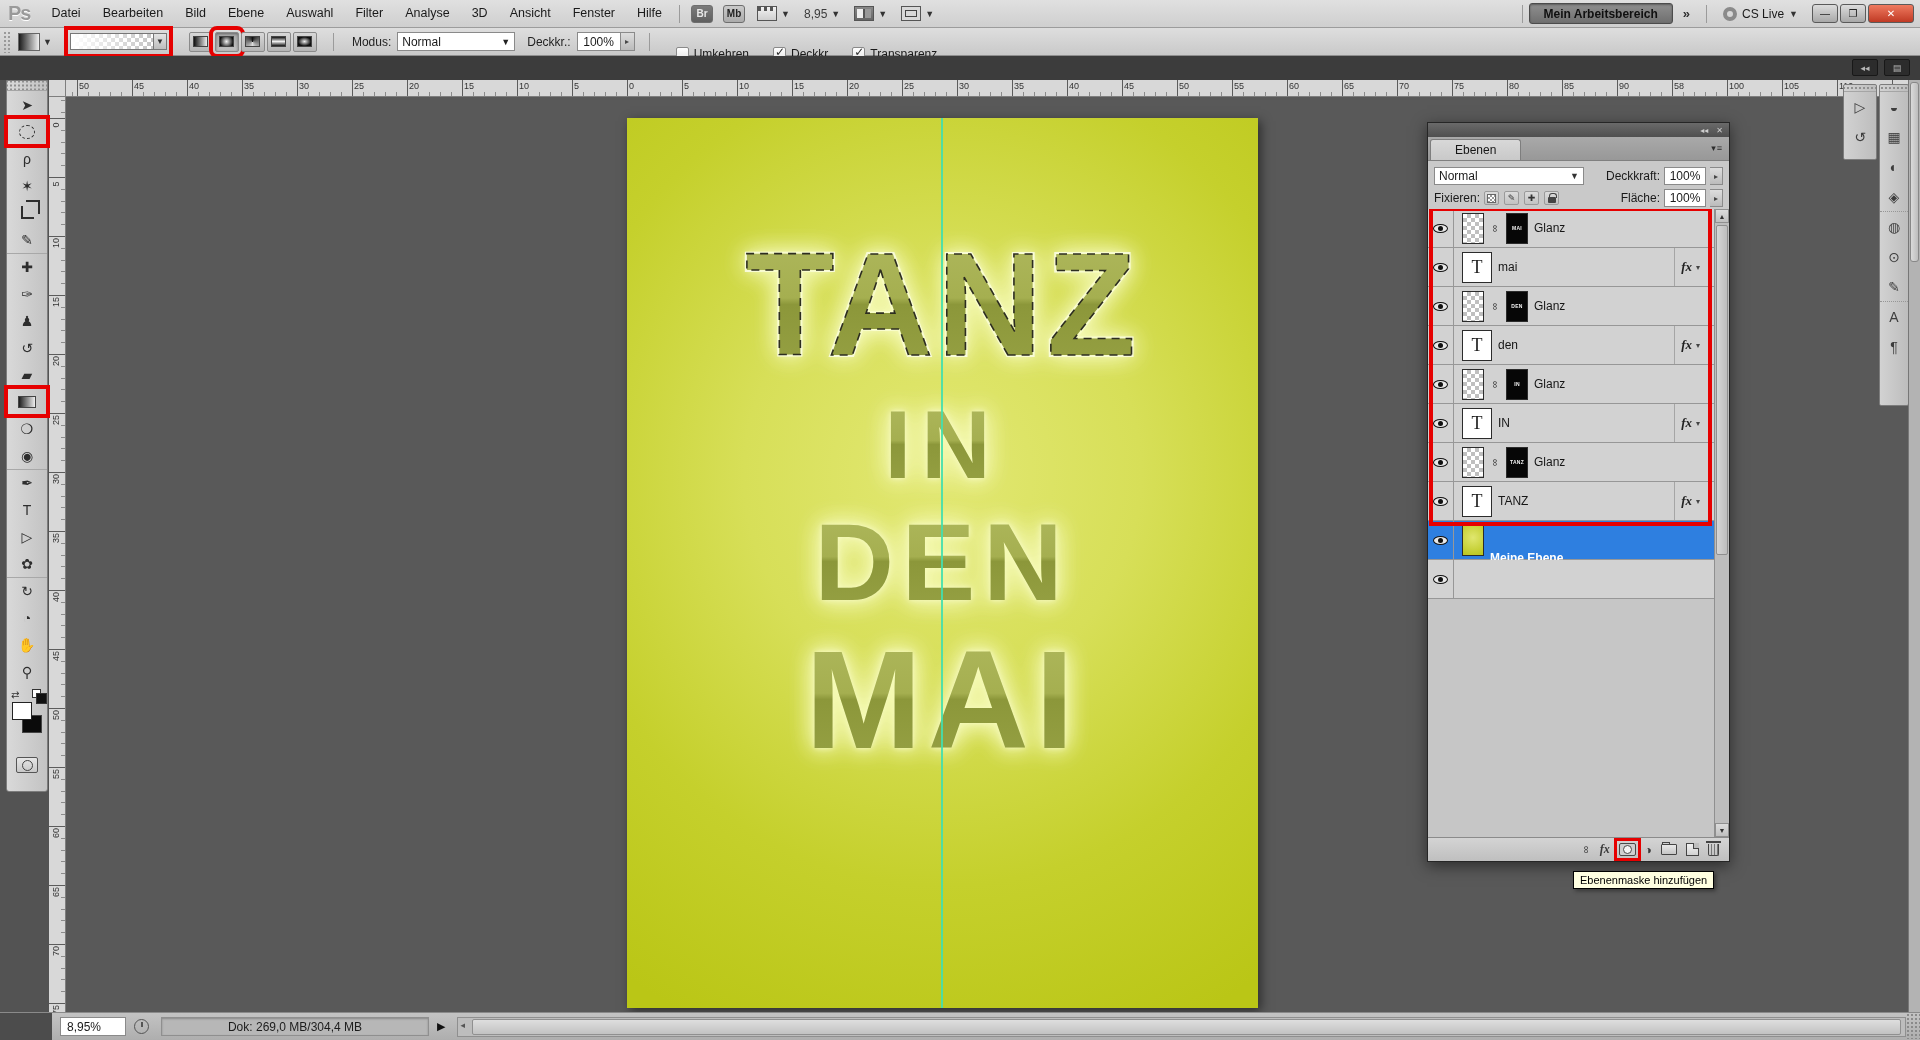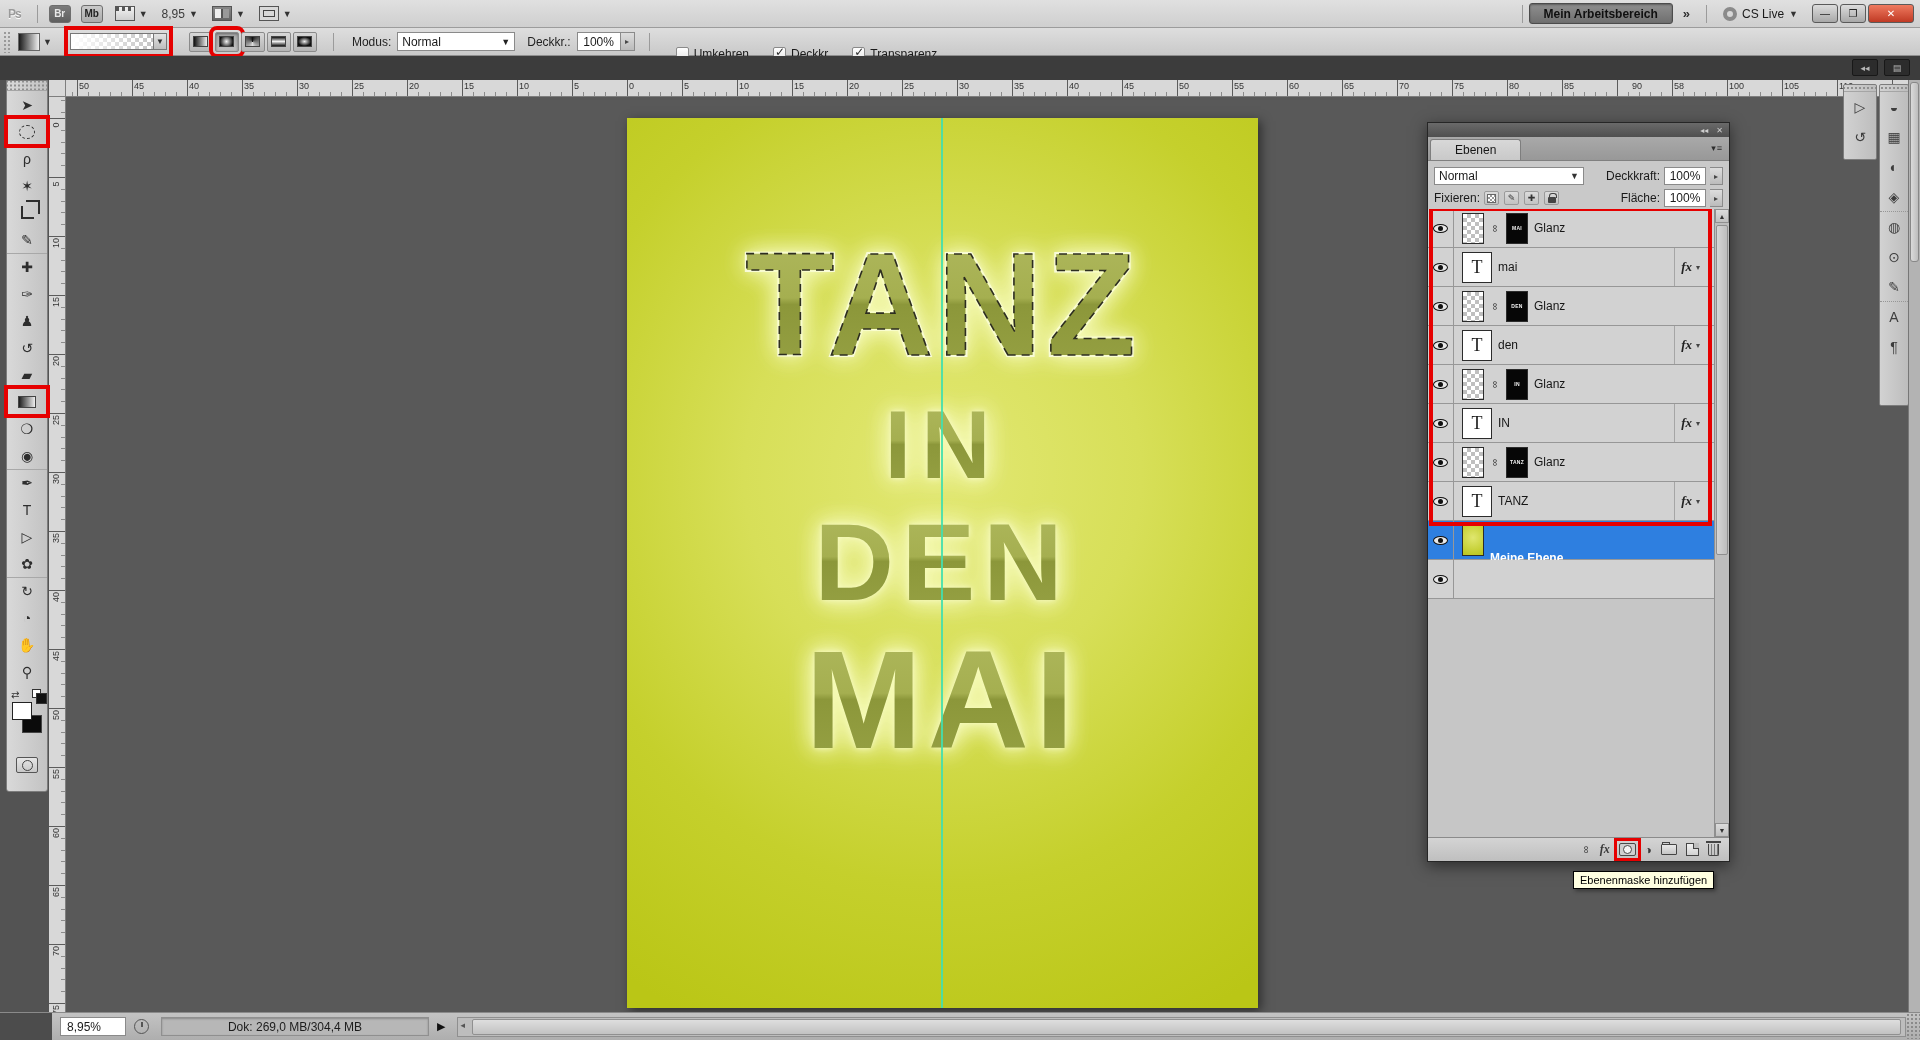--- a/index.html
+++ b/index.html
@@ -5,21 +5,21 @@
   *{margin:0;padding:0;box-sizing:border-box;}
   html,body{width:1920px;height:1040px;overflow:hidden;background:#535353;
     font-family:"Liberation Sans","DejaVu Sans",sans-serif;font-size:12px;color:#1a1a1a;
     -webkit-user-select:none;user-select:none;}
   #app{position:relative;width:1920px;height:1040px;}
 
   
   .menubar{position:absolute;left:0;top:0;width:1920px;height:28px;
     background:linear-gradient(#e0e0e0,#cfcfcf);border-bottom:1px solid #9c9c9c;
     display:flex;align-items:center;}
-  .ps-logo{font-weight:bold;font-size:12px;color:#9a9a9a;text-shadow:0 1px 0 #fff;
+  .ps-logo{font-weight:bold;font-size:20px;color:#9a9a9a;text-shadow:0 1px 0 #fff;
     margin:0 10px 0 8px;letter-spacing:-1px;}
   .menu-items{display:flex;align-items:center;height:100%;}
   .menu-item{padding:0 11px;line-height:27px;font-size:12.5px;cursor:default;}
   .mb-sep{width:1px;height:18px;background:#9b9b9b;margin:0 6px;}
   .sq-btn{height:18px;min-width:22px;margin:0 5px;border:1px solid #6e6e6e;border-radius:3px;
     display:flex;align-items:center;justify-content:center;font-size:10px;font-weight:bold;}
   .btn-br{background:linear-gradient(#7b7b7b,#5f5f5f);color:#e8e8e8;}
   .btn-mb{background:linear-gradient(#cacaca,#ababab);color:#222;}
   .mini-drop{display:flex;align-items:center;gap:4px;margin:0 7px;color:#2a2a2a;}
   .mini-ico{width:20px;height:15px;border:1px solid #555;background:linear-gradient(#f2f2f2,#cfcfcf);position:relative;}
@@ -258,20 +258,33 @@
   .corner-grip{position:absolute;right:0;top:1013px;width:14px;height:26px;
     background:radial-gradient(circle,#8a8a8a 1px,transparent 1.2px);background-size:4px 4px;}
 </style>
 </head>
 <body>
 
 <div id="app">
 
   <div class="menubar">
     <span class="ps-logo">Ps</span>
+    <div class="menu-items">
+        <span class="menu-item">Datei</span>
+        <span class="menu-item">Bearbeiten</span>
+        <span class="menu-item">Bild</span>
+        <span class="menu-item">Ebene</span>
+        <span class="menu-item">Auswahl</span>
+        <span class="menu-item">Filter</span>
+        <span class="menu-item">Analyse</span>
+        <span class="menu-item">3D</span>
+        <span class="menu-item">Ansicht</span>
+        <span class="menu-item">Fenster</span>
+        <span class="menu-item">Hilfe</span>
+      </div>
     <span class="mb-sep"></span>
     <span class="sq-btn btn-br">Br</span>
     <span class="sq-btn btn-mb">Mb</span>
     <span class="mini-drop">
       <span class="mini-ico film"></span>
       <span class="caret">▼</span>
     </span>
     <span class="mini-drop">
       <span class="zoom-ro">8,95</span>
       <span class="caret">▼</span>
@@ -384,21 +397,21 @@
       <span class="rlabel" style="left: 1003px;">40</span>
       <span class="rlabel" style="left: 1058px;">45</span>
       <span class="rlabel" style="left: 1113px;">50</span>
       <span class="rlabel" style="left: 1168px;">55</span>
       <span class="rlabel" style="left: 1223px;">60</span>
       <span class="rlabel" style="left: 1278px;">65</span>
       <span class="rlabel" style="left: 1333px;">70</span>
       <span class="rlabel" style="left: 1388px;">75</span>
       <span class="rlabel" style="left: 1443px;">80</span>
       <span class="rlabel" style="left: 1498px;">85</span>
-      <span class="rlabel" style="left: 1553px; margin-left: 13px;">90</span>
+      <span class="rlabel" style="left: 1553px;">90</span>
       <span class="rlabel" style="left: 1608px;">58</span>
       <span class="rlabel" style="left: 1663px;">100</span>
       <span class="rlabel" style="left: 1718px;">105</span>
       <span class="rlabel" style="left: 1773px;">110</span>
     </div>
   <div class="vruler">
       <span class="rlabel" style="top: 23px;">0</span>
       <span class="rlabel" style="top: 82px;">5</span>
       <span class="rlabel" style="top: 141px;">10</span>
       <span class="rlabel" style="top: 200px;">15</span>

